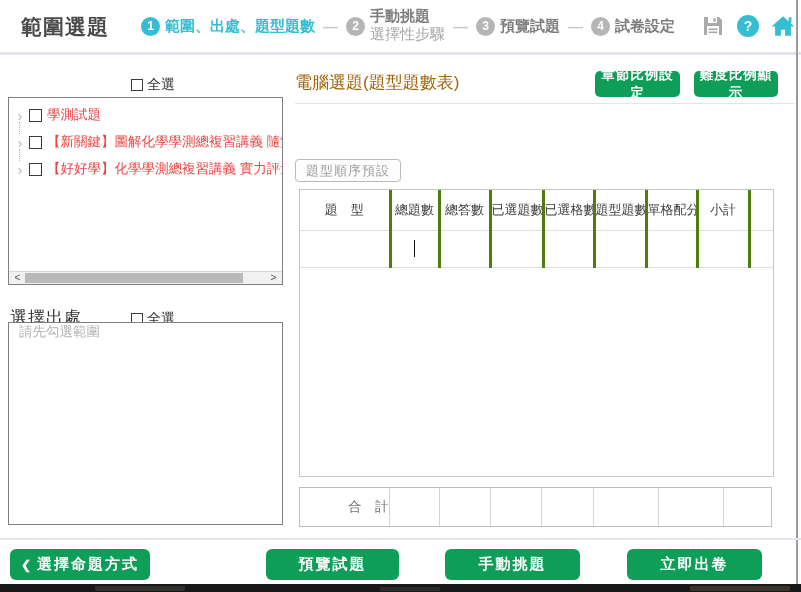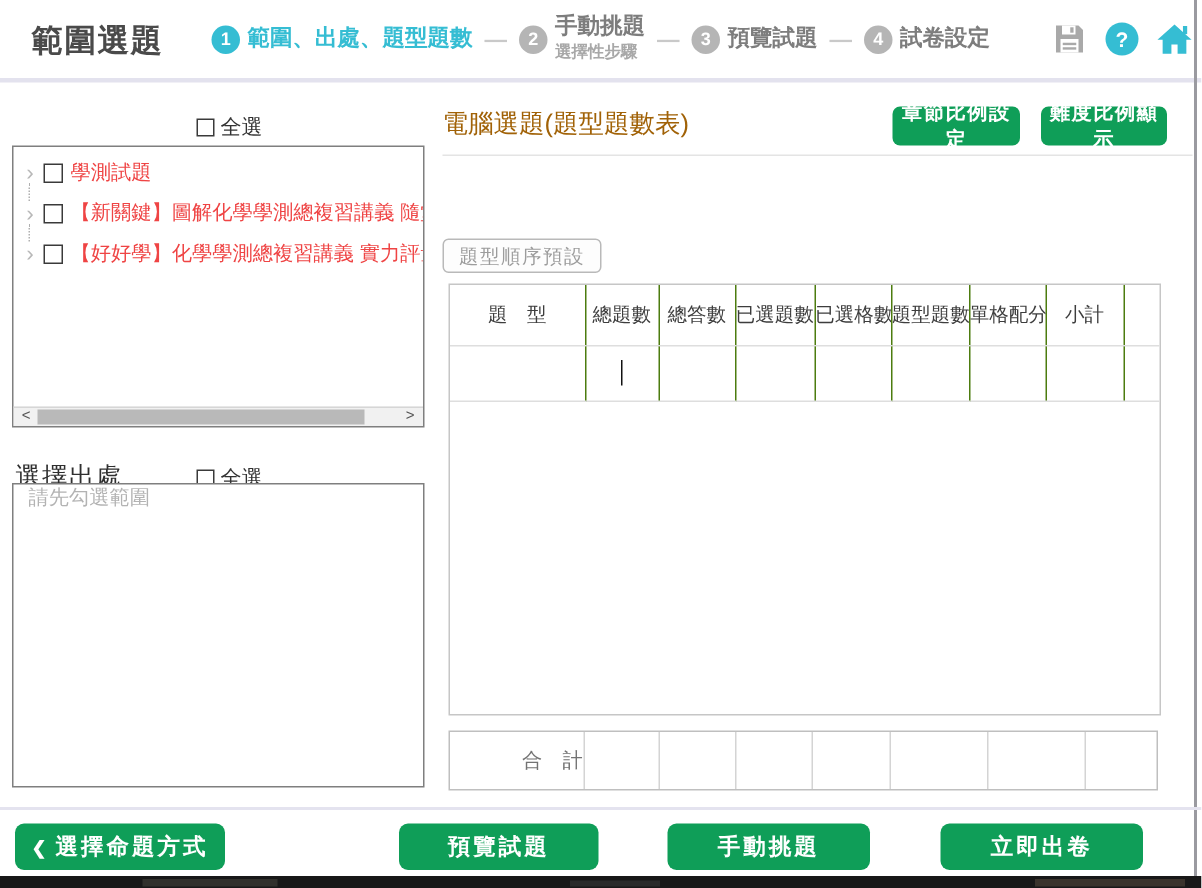--- a/index.html
+++ b/index.html
@@ -14,21 +14,21 @@
   .hdr { position:absolute; left:0; top:0; width:801px; height:52px; background:#fff;margin-left:7px; }
   .hdr-title { position:absolute; left:14px; top:13px; font-size:21px; font-weight:700; color:#4a4a4a; letter-spacing:1px; }
   .stepper { position:absolute; left:134px; top:0; height:52px; display:flex; align-items:center; }
   .step { display:flex; align-items:center; }
   .step-circle { width:19px; height:19px; border-radius:50%; color:#fff; font-size:12px; font-weight:700;
                  display:flex; align-items:center; justify-content:center; margin-right:5px; flex:0 0 auto; }
   .step-circle.active { background:#35bdd3; }
   .step-circle.inactive { background:#b5b5b5; }
   .step-label { font-size:15px; font-weight:700; color:#7d7d7d; white-space:nowrap; line-height:1.1; }
   .step.active .step-label { color:#35bdd3; }
-  .step-sub { font-size:11px; font-weight:700; color:#a8a8a8; margin-top:1px; }
+  .step-sub { font-size:15px; font-weight:400; color:#a8a8a8; margin-top:1px; }
   .step-dash { color:#c9c9c9; font-size:15px; margin:0 8px; font-weight:700; }
   .hdr-icons { position:absolute; right:12px; top:0; height:52px; display:flex; align-items:center; gap:9px; }
   .icon-btn { width:26px; height:26px; display:flex; align-items:center; justify-content:center; cursor:pointer; }
   .help-circle { width:22px; height:22px; border-radius:50%; background:#35bdd3; color:#fff;
                  font-size:14px; font-weight:700; display:flex; align-items:center; justify-content:center; }
   .hdr-border { position:absolute; left:0; top:52px; width:801px; height:3px; background:#e3e2ee; }
 
   
   .sec-title { position:absolute; font-size:17px; color:#2f2f2f; letter-spacing:1px; }
   .selall { position:absolute; display:flex; align-items:center; font-size:14px; color:#333; cursor:pointer; }
@@ -55,21 +55,21 @@
                display:flex; align-items:center; justify-content:center; cursor:pointer; letter-spacing:1px; }
   .btn-chapter { left:595px; top:71px; width:85px; height:26px; }
   .btn-difficulty { left:694px; top:71px; width:84px; height:26px; }
   .main-divider { position:absolute; left:295px; top:103px; width:500px; height:1px; background:#e4e4e4; }
   .btn-gray { position:absolute; left:295px; top:159px; height:23px; padding:0 10px; background:#fdfdfd;
               border:1px solid #b9b9b9; border-radius:4px; color:#9c9c9c; font-size:13px;
               font-family:"Liberation Sans",sans-serif; display:flex; align-items:center; cursor:pointer; letter-spacing:1px; }
 
   .qtable-wrap { position:absolute; left:299px; top:189px; width:475px; height:288px; border:1px solid #c6c6c6; background:#fff; }
   table.qt { border-collapse:collapse; table-layout:fixed; width:473px; }
-  table.qt th, table.qt td { border-right:1px solid #4d7c0f; border-bottom:1px solid #dedede;
+  table.qt th, table.qt td { border-right:3px solid #4d7c0f; border-bottom:1px solid #dedede;
     font-size:13px; font-weight:400; color:#3d3d3d; text-align:center; overflow:hidden; white-space:nowrap; padding:0; }
   table.qt th { height:40px; } table.qt td { height:37px; }
   table.qt .last { border-right:none; }
   .caret { display:inline-block; width:1.5px; height:17px; background:#111; vertical-align:middle; }
 
   .total-wrap { position:absolute; left:299px; top:487px; width:473px; height:40px; border:1px solid #bfbfbf; background:#fff; }
   table.tt { border-collapse:collapse; table-layout:fixed; width:471px; }
   table.tt td { border-right:1px solid #d4d4d4; height:38px; font-size:13.5px; color:#737373; text-align:right; padding:0; }
   table.tt .last { border-right:none; }
 

